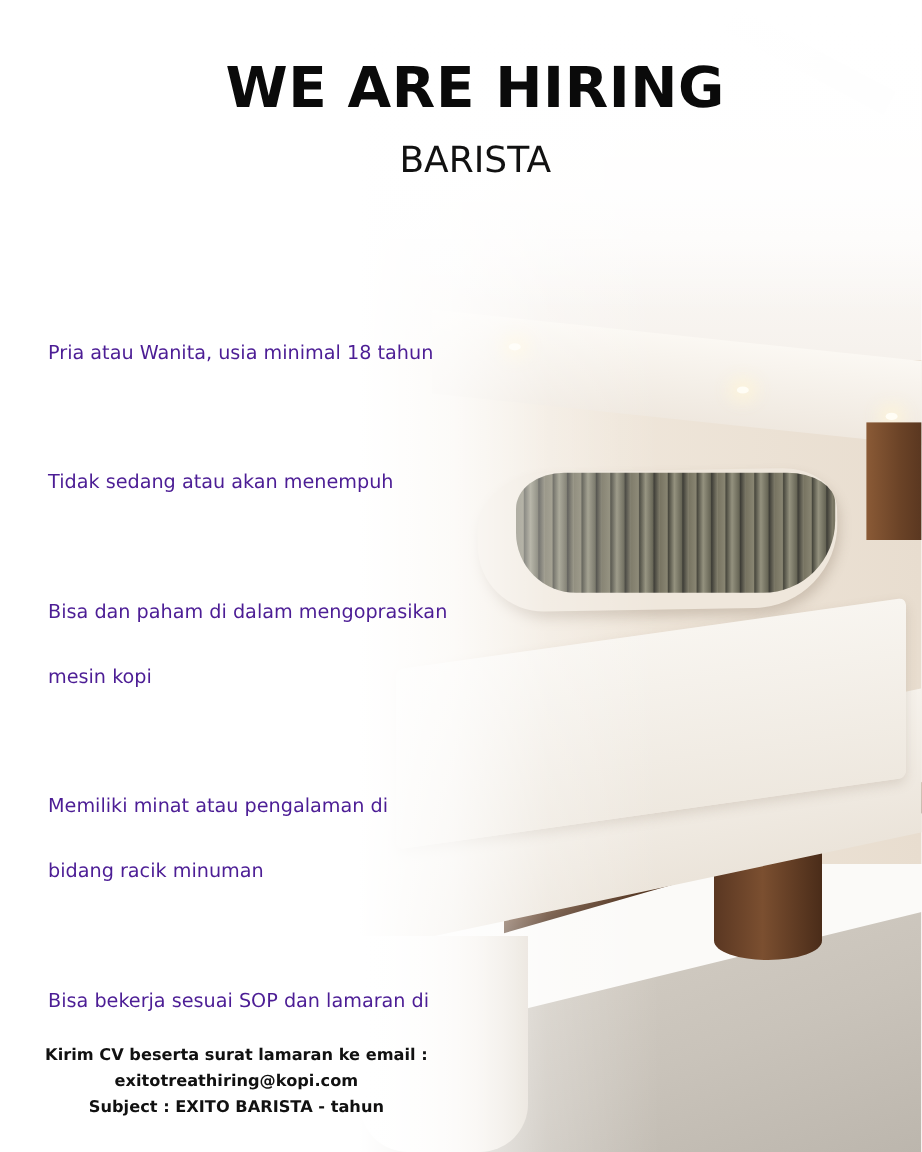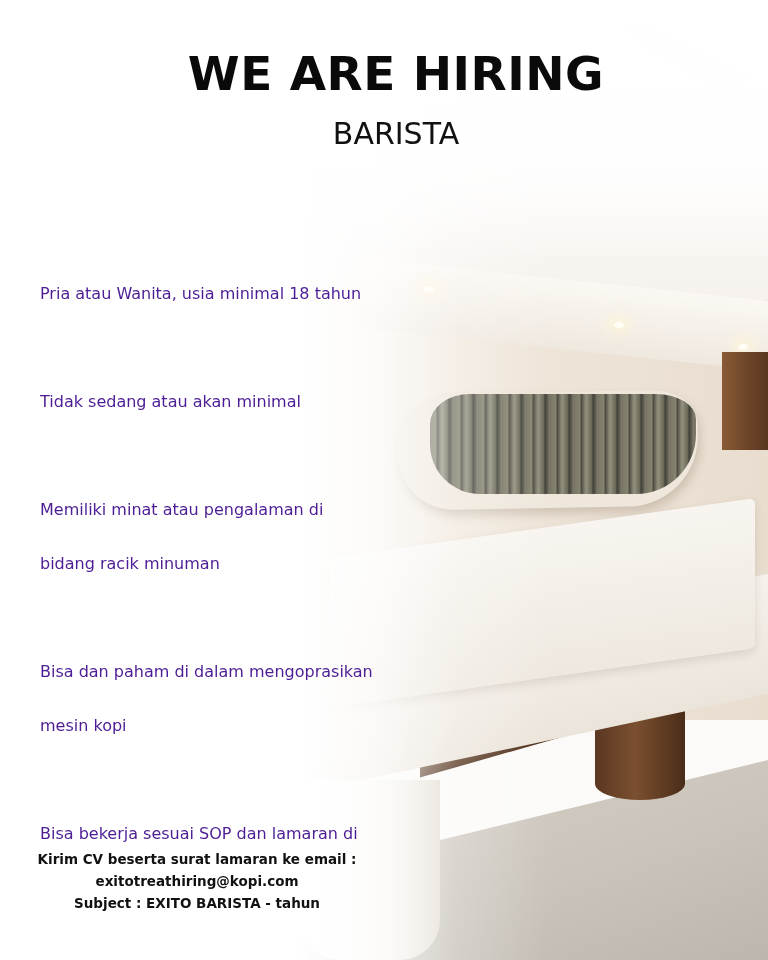--- a/index.html
+++ b/index.html
@@ -104,21 +104,21 @@
     position: absolute; left: 0; top: 116px; width: 792px; text-align: center;
     font-family: "DejaVu Sans", sans-serif; font-weight: 400;
     font-size: 30px; color: #111;
   }
   .req-list { position: absolute; left: 40px; top: 253px; width: 380px; margin: 0; padding: 0; list-style: none; }
   .req-item {
     font-family: "DejaVu Sans", sans-serif; font-size: 16px; line-height: 27px;
     color: #4c1d95; margin: 0 0 27px 0; white-space: pre-line;
   }
   .contact {
-    position: absolute; left: 27px; top: 848px; width: 340px; text-align: center;
+    position: absolute; left: 27px; top: 868px; width: 340px; text-align: center;
     font-family: "DejaVu Sans", sans-serif; font-weight: 700; font-size: 13.5px;
     line-height: 22px; color: #111;
   }
   .contact div { white-space: nowrap; }
 </style>
 </head>
 <body>
 
 <div class="poster">
 
@@ -144,29 +144,29 @@
   </div>
 
   <div class="title">WE ARE HIRING</div>
   <div class="subtitle">BARISTA</div>
 
   <ul class="req-list">
     <li class="req-item">
       <div>Pria atau Wanita, usia minimal 18 tahun</div>
     </li>
     <li class="req-item">
-      <div>Tidak sedang atau akan minimal</div>
+      <div>Tidak sedang atau akan menempuh</div>
+    </li>
+    <li class="req-item">
+      <div>Bisa dan paham di dalam mengoprasikan</div>
+      <div>mesin kopi</div>
     </li>
     <li class="req-item">
       <div>Memiliki minat atau pengalaman di</div>
       <div>bidang racik minuman</div>
-    </li>
-    <li class="req-item">
-      <div>Bisa dan paham di dalam mengoprasikan</div>
-      <div>mesin kopi</div>
     </li>
     <li class="req-item">
       <div>Bisa bekerja sesuai SOP dan lamaran di</div>
     </li>
 
   </ul>
 
   <div class="contact">
     <div>Kirim CV beserta surat lamaran ke email :</div>
     <div>exitotreathiring@kopi.com</div>

